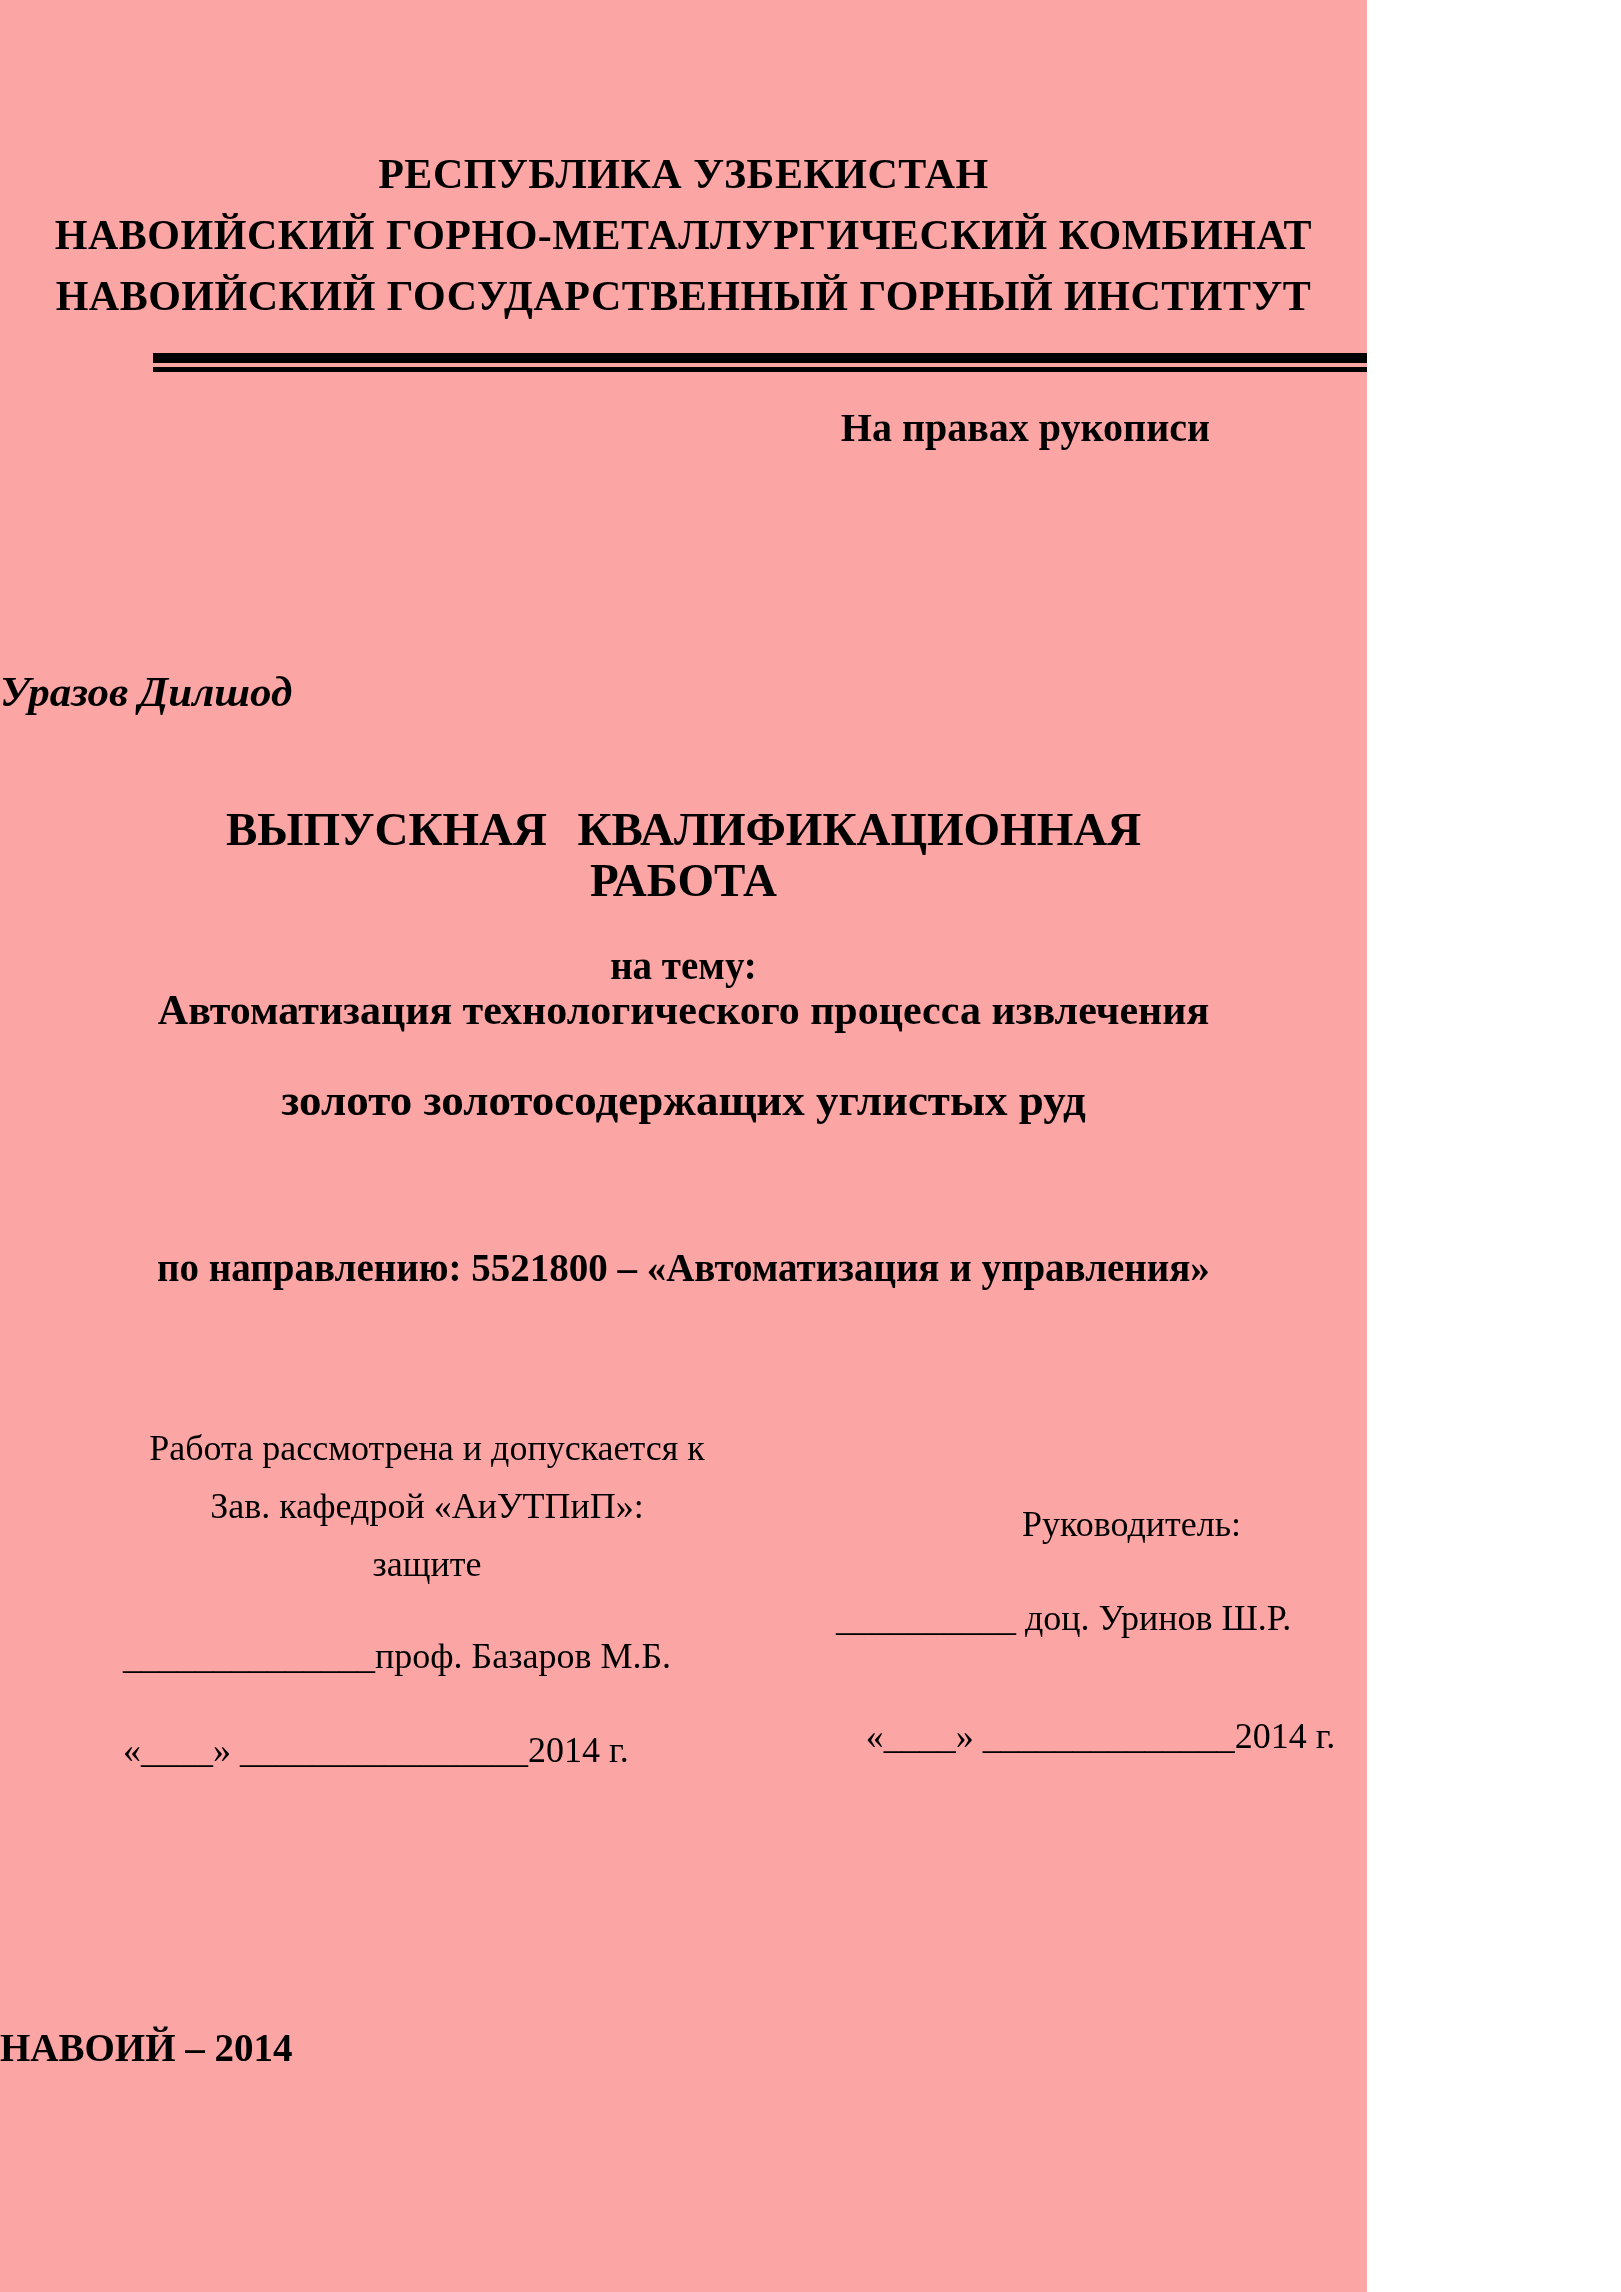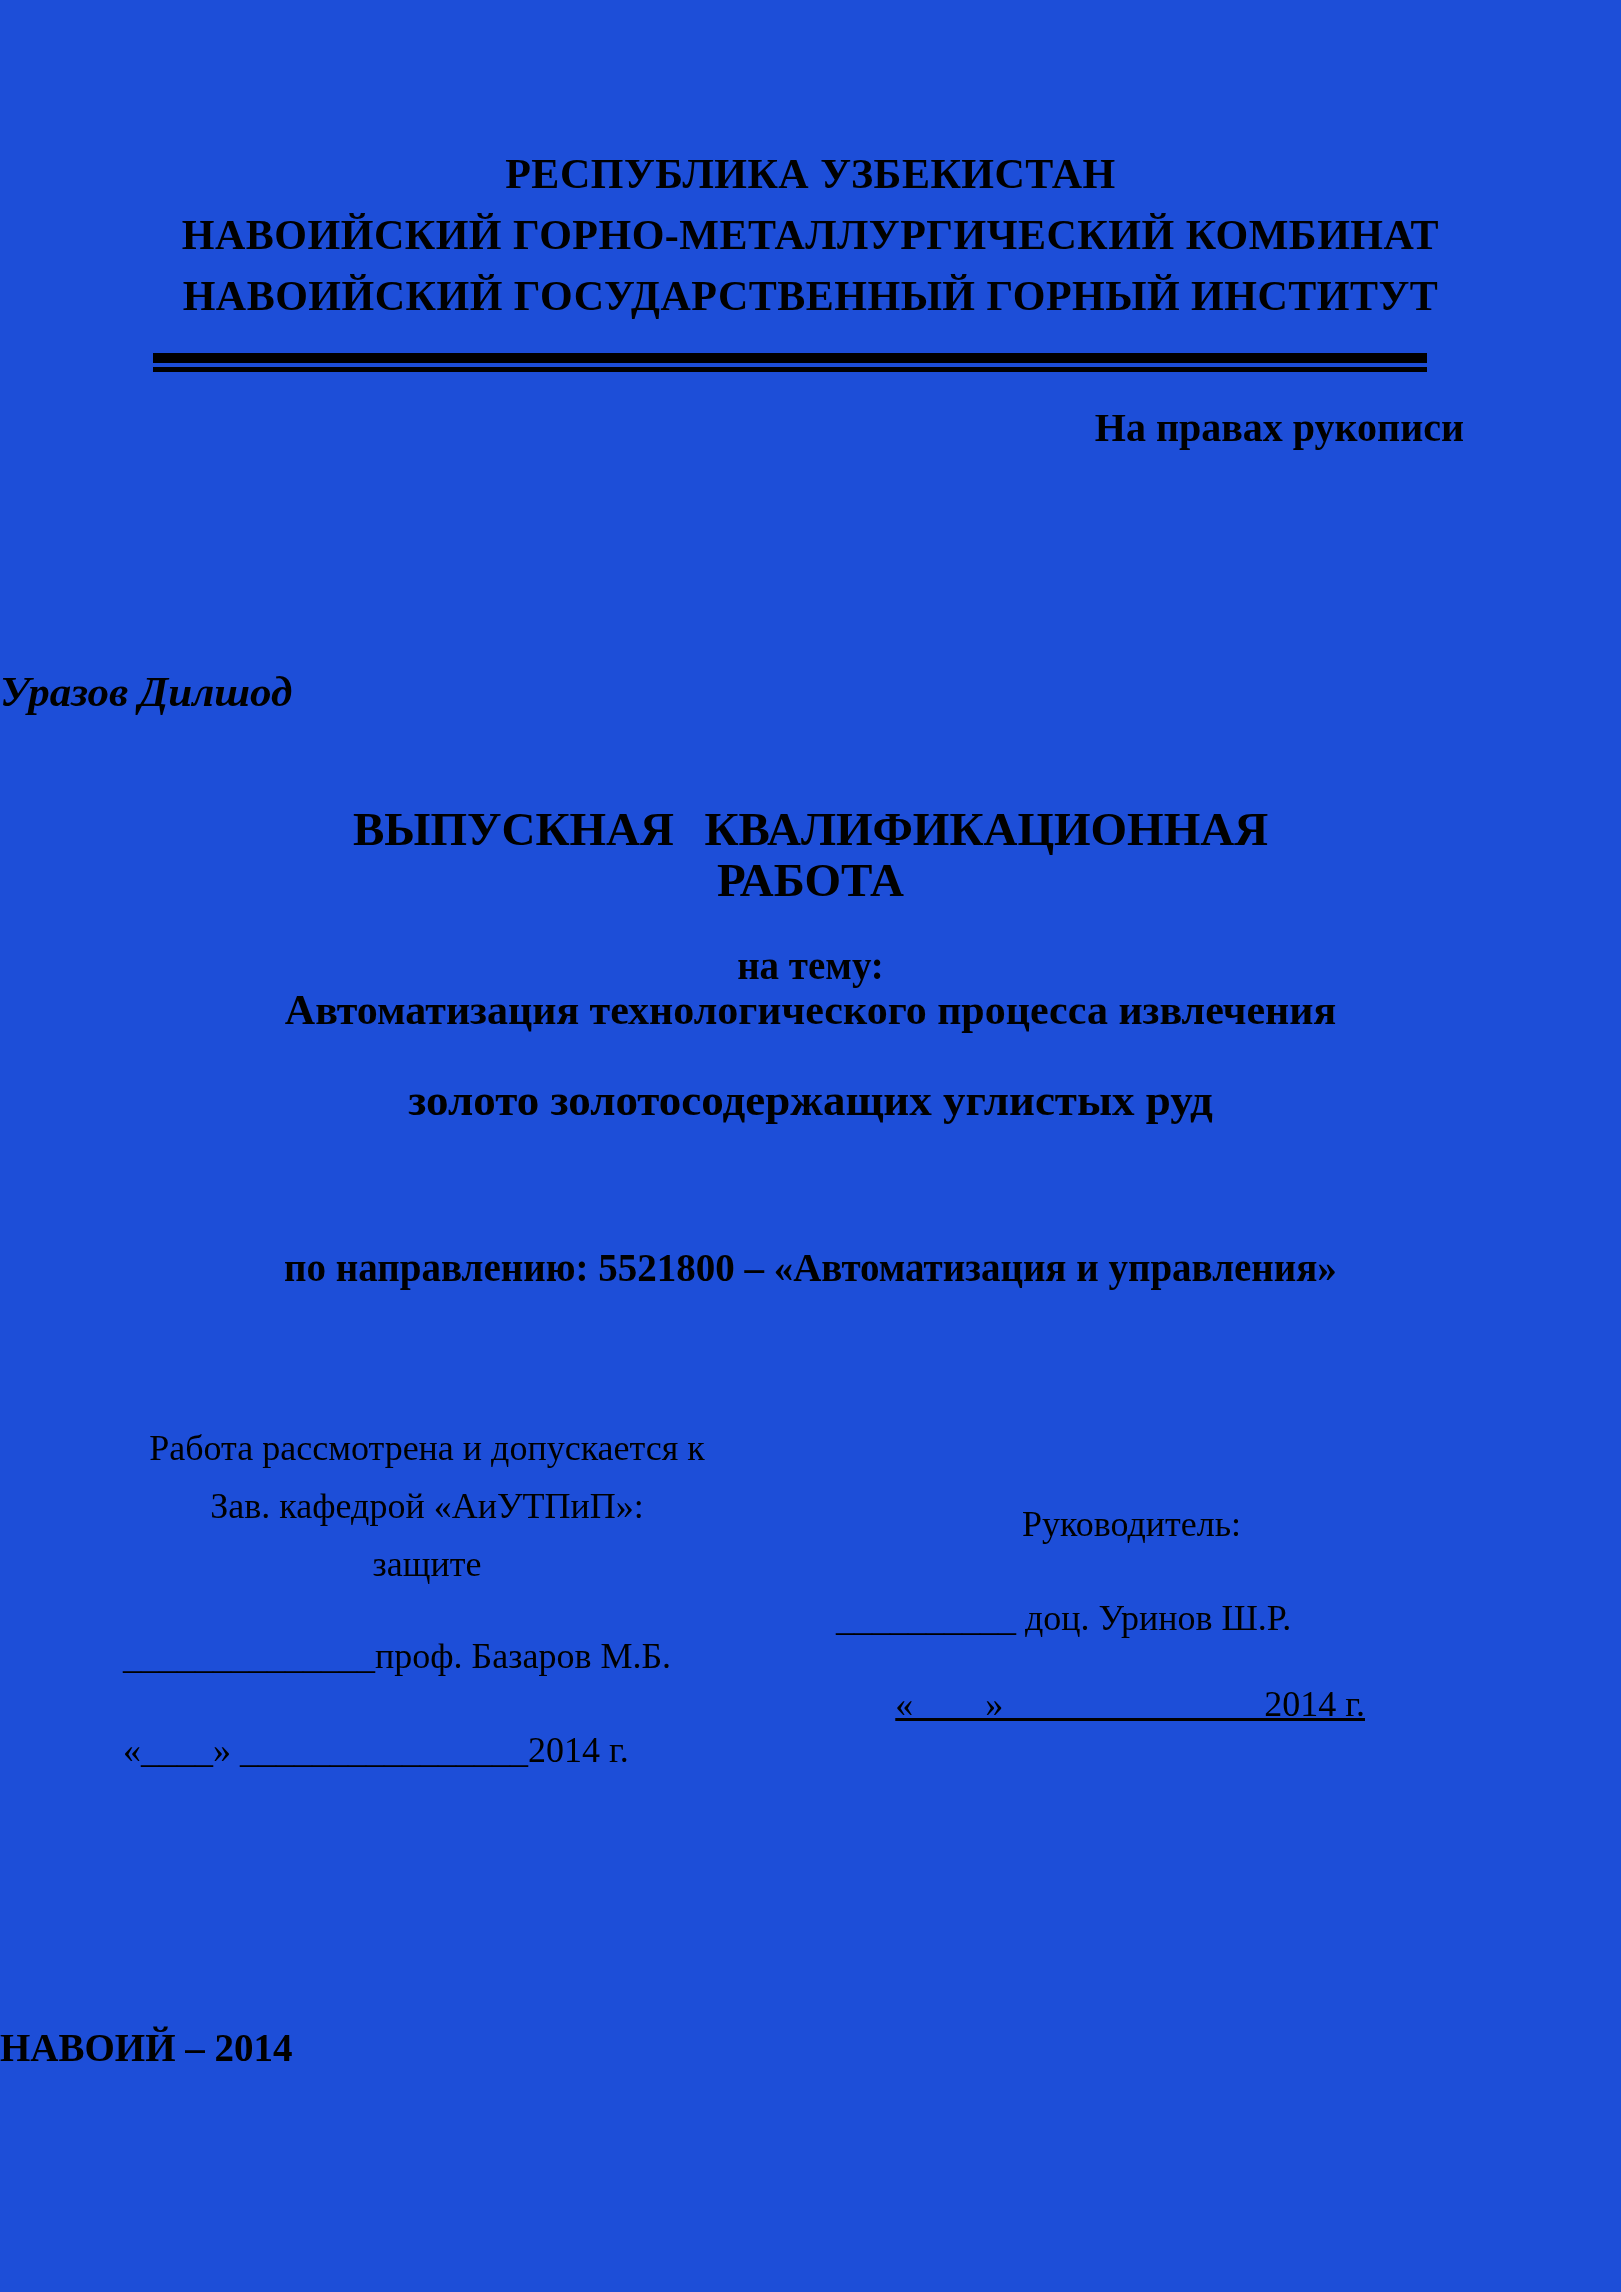--- a/index.html
+++ b/index.html
@@ -2,23 +2,23 @@
 <html><head>
 <meta charset="utf-8">
 <style>
   html, body {
     margin: 0;
     padding: 0;
     background: #ffffff;
   }
   .page {
     position: relative;
-    width: 1621px;
+    width: 1367px;
     height: 2293px;
-    background: #1d4ed8;
+    background: #fca5a5;
     color: #000000;
     font-family: "Liberation Serif", "DejaVu Serif", serif;
     overflow: hidden;
   }
   .abs { position: absolute; left: 0; right: 0; }
 
   
   .header-line {
     text-align: center;
     font-weight: bold;
@@ -109,21 +109,21 @@
   .supervisor-block {
     position: absolute;
     top: 1503px;
     left: 836px;
     width: 529px;
     font-size: 36px;
     line-height: 42px;
   }
   .supervisor-block .label { margin-left: 186px; }
   .supervisor-block .sig-line { margin-top: 52px; text-align: left; }
-  .supervisor-block .date-line { margin-top: 44px; text-align: right; text-decoration: underline; }
+  .supervisor-block .date-line { margin-top: 76px; text-align: center; }
 
   .footer-city-year {
     top: 2025px;
     font-weight: bold;
     font-size: 39px;
   }
 </style>
 </head>
 <body>
 

